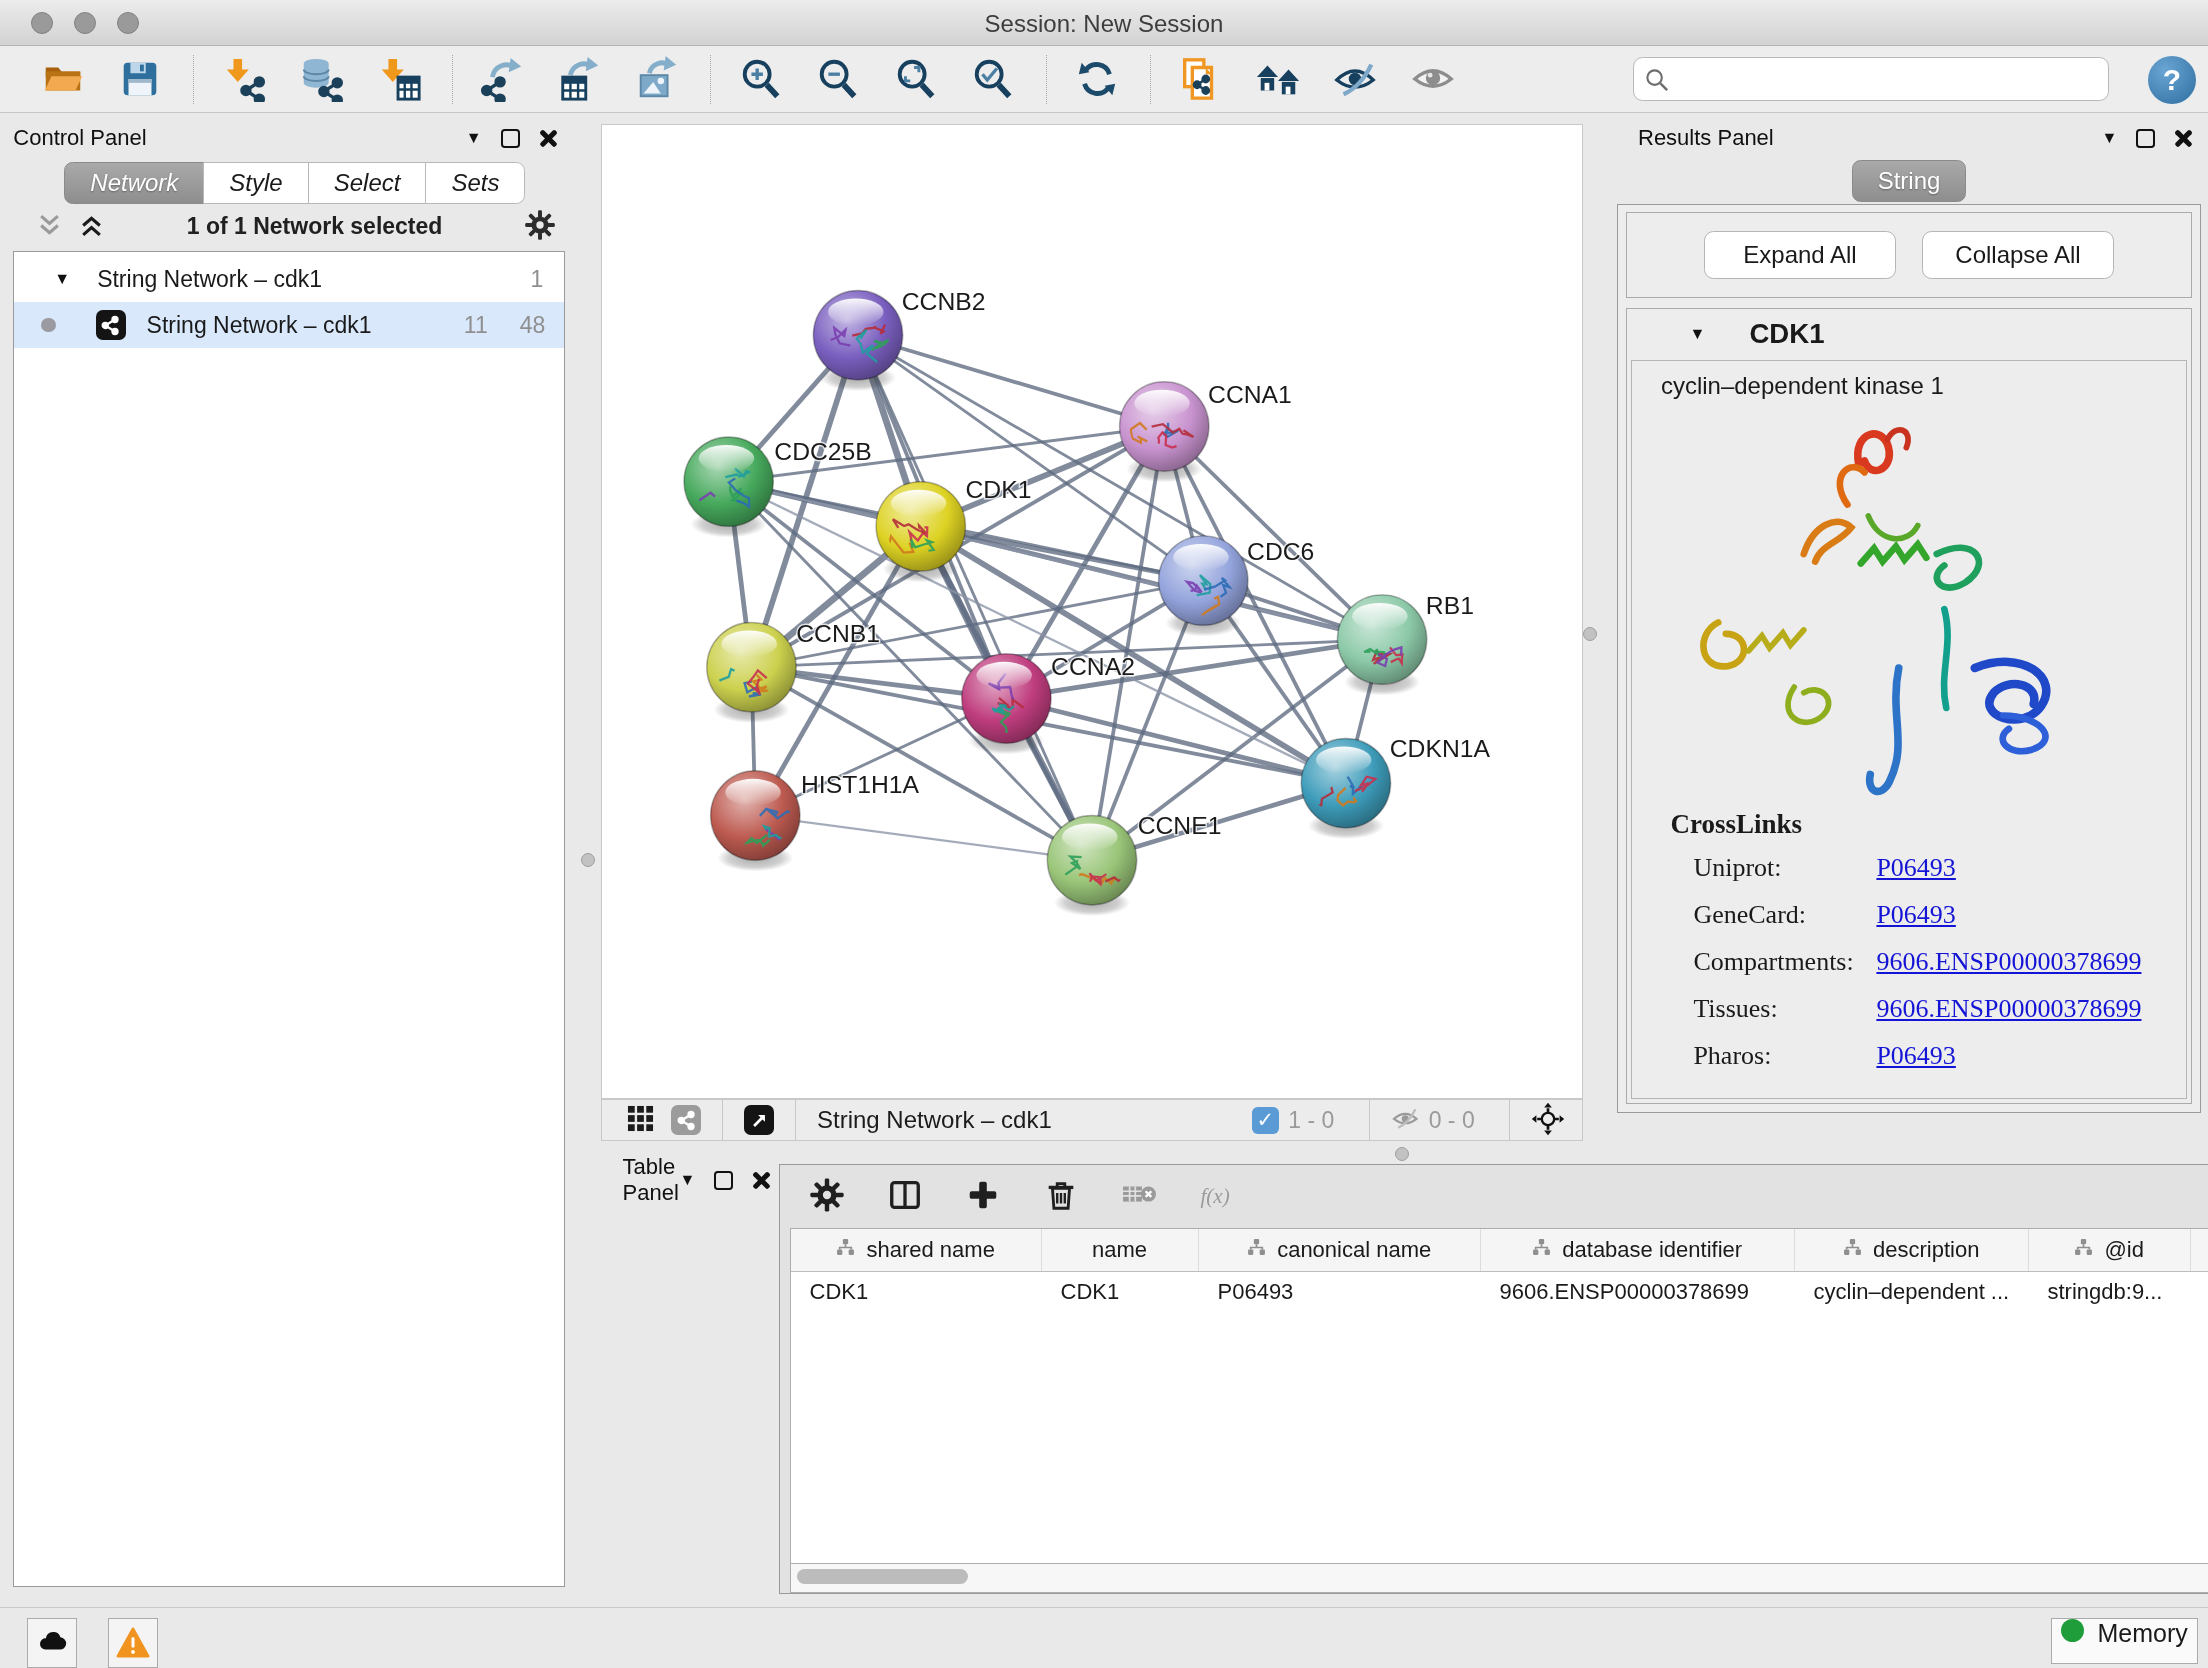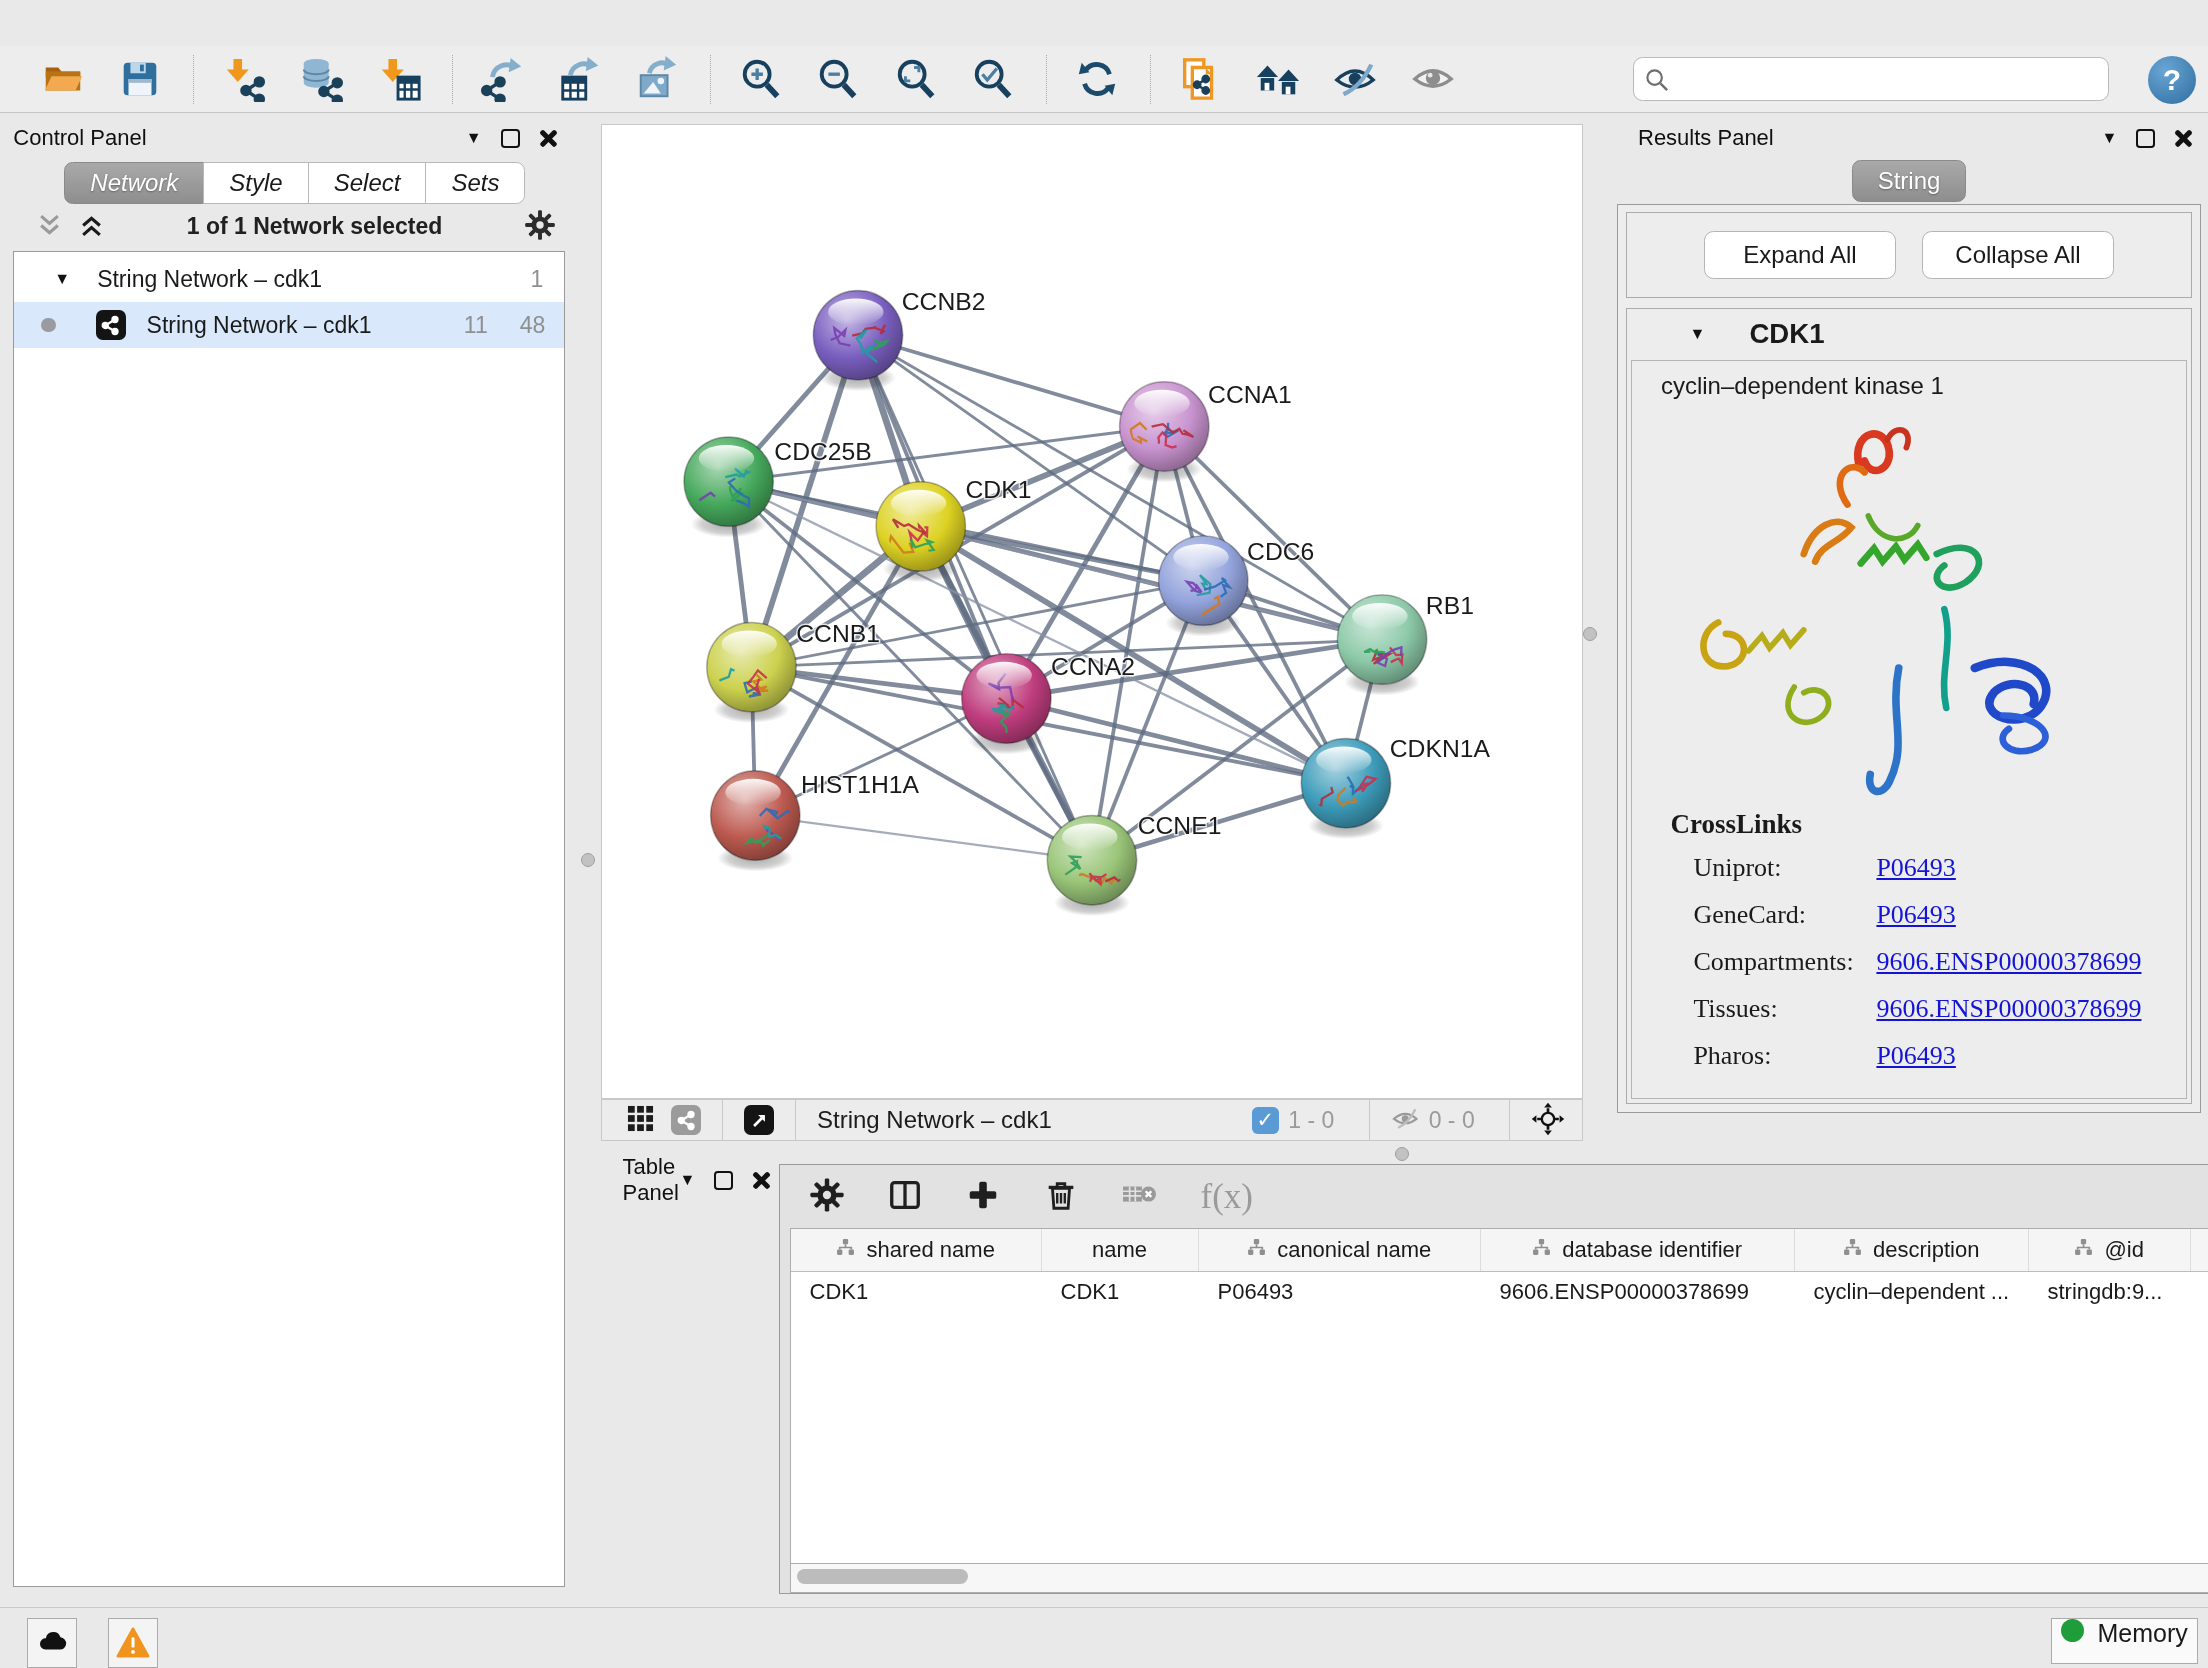--- a/index.html
+++ b/index.html
@@ -104,21 +104,21 @@
   .cl-row{display:flex;margin:0 0 17px 61px;font-size:26px;}
   .cl-row .cl-label{width:183px;flex:0 0 auto;}
   .cl-row a{color:#1414d6;text-decoration:underline;}
 
   
   #table-panel{position:absolute;left:615px;top:1164px;width:1836px;height:430px;
     display:flex;}
   #tp-box{flex:1;border:1.9px solid #9a9a9a;background:#e2e2e2;display:flex;flex-direction:column;
     box-sizing:border-box;}
   #tp-toolbar{height:63px;display:flex;align-items:center;gap:42px;padding-left:28.5px;flex:0 0 auto;}
-  .fx{font-family:"Liberation Serif",serif;font-size:35px;color:#9a9a9a;}
+  .fx{font-family:"Liberation Serif",serif;font-style:italic;font-size:21px;color:#9a9a9a;}
   #tp-table{margin:0 9.5px;background:#fff;border:1px solid #adadad;flex:1;overflow:hidden;
     display:flex;flex-direction:column;}
   #tp-header{display:flex;height:42px;background:#f5f5f5;border-bottom:1px solid #bdbdbd;
     flex:0 0 auto;}
   .th{display:flex;align-items:center;justify-content:center;gap:11.4px;font-size:22px;
     border-right:1px solid #dcdcdc;box-sizing:border-box;overflow:hidden;white-space:nowrap;flex:0 0 auto;}
   #tp-row{display:flex;height:40px;flex:0 0 auto;}
   .td{display:flex;align-items:center;padding-left:19px;font-size:22px;box-sizing:border-box;
     overflow:hidden;white-space:nowrap;flex:0 0 auto;}
   #tp-scroll{margin:0 9.5px;height:28.5px;background:#f7f7f7;border:1px solid #adadad;border-top:none;
@@ -133,20 +133,26 @@
   #memory-btn{position:absolute;left:2051px;top:9.5px;width:145px;height:44px;background:#fafafa;
     border:1px solid #ababab;display:flex;justify-content:center;gap:13.3px;
     font-size:25px;}
   #memory-dot{width:23px;height:23px;border-radius:50%;background:#1f9d3a;}
 </style>
 </head>
 <body>
 
 <div id="app">
 
+  <div id="titlebar">
+    <span class="tl-light" style="left:31px"></span>
+    <span class="tl-light" style="left:74px"></span>
+    <span class="tl-light" style="left:117px"></span>
+    <span class="title">Session: New Session</span>
+  </div>
 
   <div id="toolbar">
     <span class="tb-icon">
       <svg width="46" height="46" viewBox="0 0 48 48">
           <path d="M6 12 h13 l4 5 h19 v5 H6 Z" fill="#a8600d"></path>
           <path d="M6 16 h36 v20 H6 Z" fill="#b97314"></path>
           <path d="M12 21 h32 l-7 15 H5 Z" fill="#f2a94f"></path>
         </svg>
     </span>
     <span class="tb-icon">

